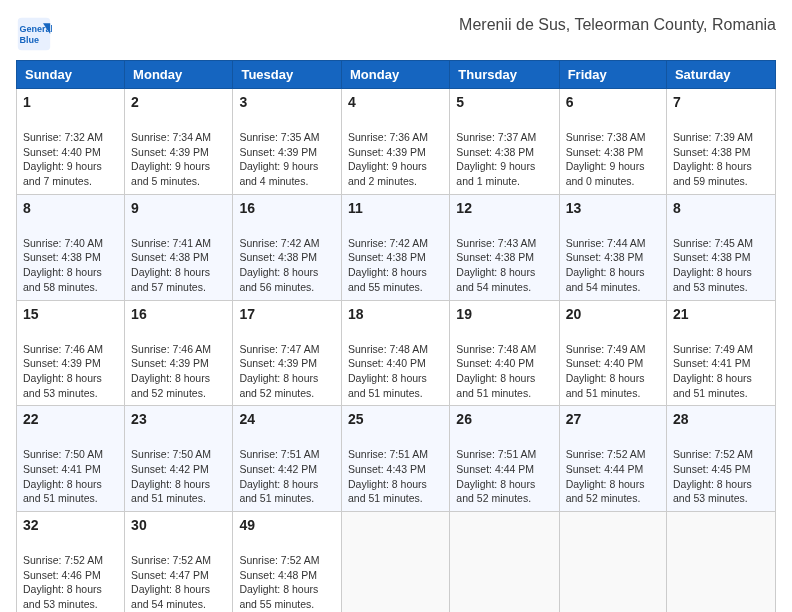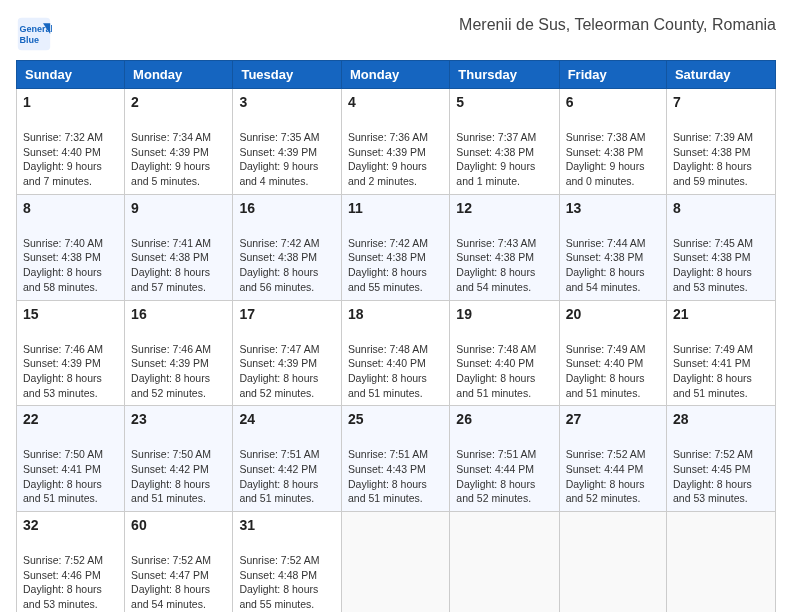--- a/index.html
+++ b/index.html
@@ -226,25 +226,25 @@
           <span class="day-number">28</span>
           <div class="day-info">Sunrise: 7:52 AM<br>Sunset: 4:45 PM<br>Daylight: 8 hours and 53 minutes.</div>
         </td>
       </tr>
       <tr>
         <td>
           <span class="day-number">32</span>
           <div class="day-info">Sunrise: 7:52 AM<br>Sunset: 4:46 PM<br>Daylight: 8 hours and 53 minutes.</div>
         </td>
         <td>
-          <span class="day-number">60</span>
+          <span class="day-number">30</span>
           <div class="day-info">Sunrise: 7:52 AM<br>Sunset: 4:47 PM<br>Daylight: 8 hours and 54 minutes.</div>
         </td>
         <td>
-          <span class="day-number">31</span>
+          <span class="day-number">49</span>
           <div class="day-info">Sunrise: 7:52 AM<br>Sunset: 4:48 PM<br>Daylight: 8 hours and 55 minutes.</div>
         </td>
         <td class="empty-cell"></td>
         <td class="empty-cell"></td>
         <td class="empty-cell"></td>
         <td class="empty-cell"></td>
       </tr>
     </tbody>
 </table>
 

